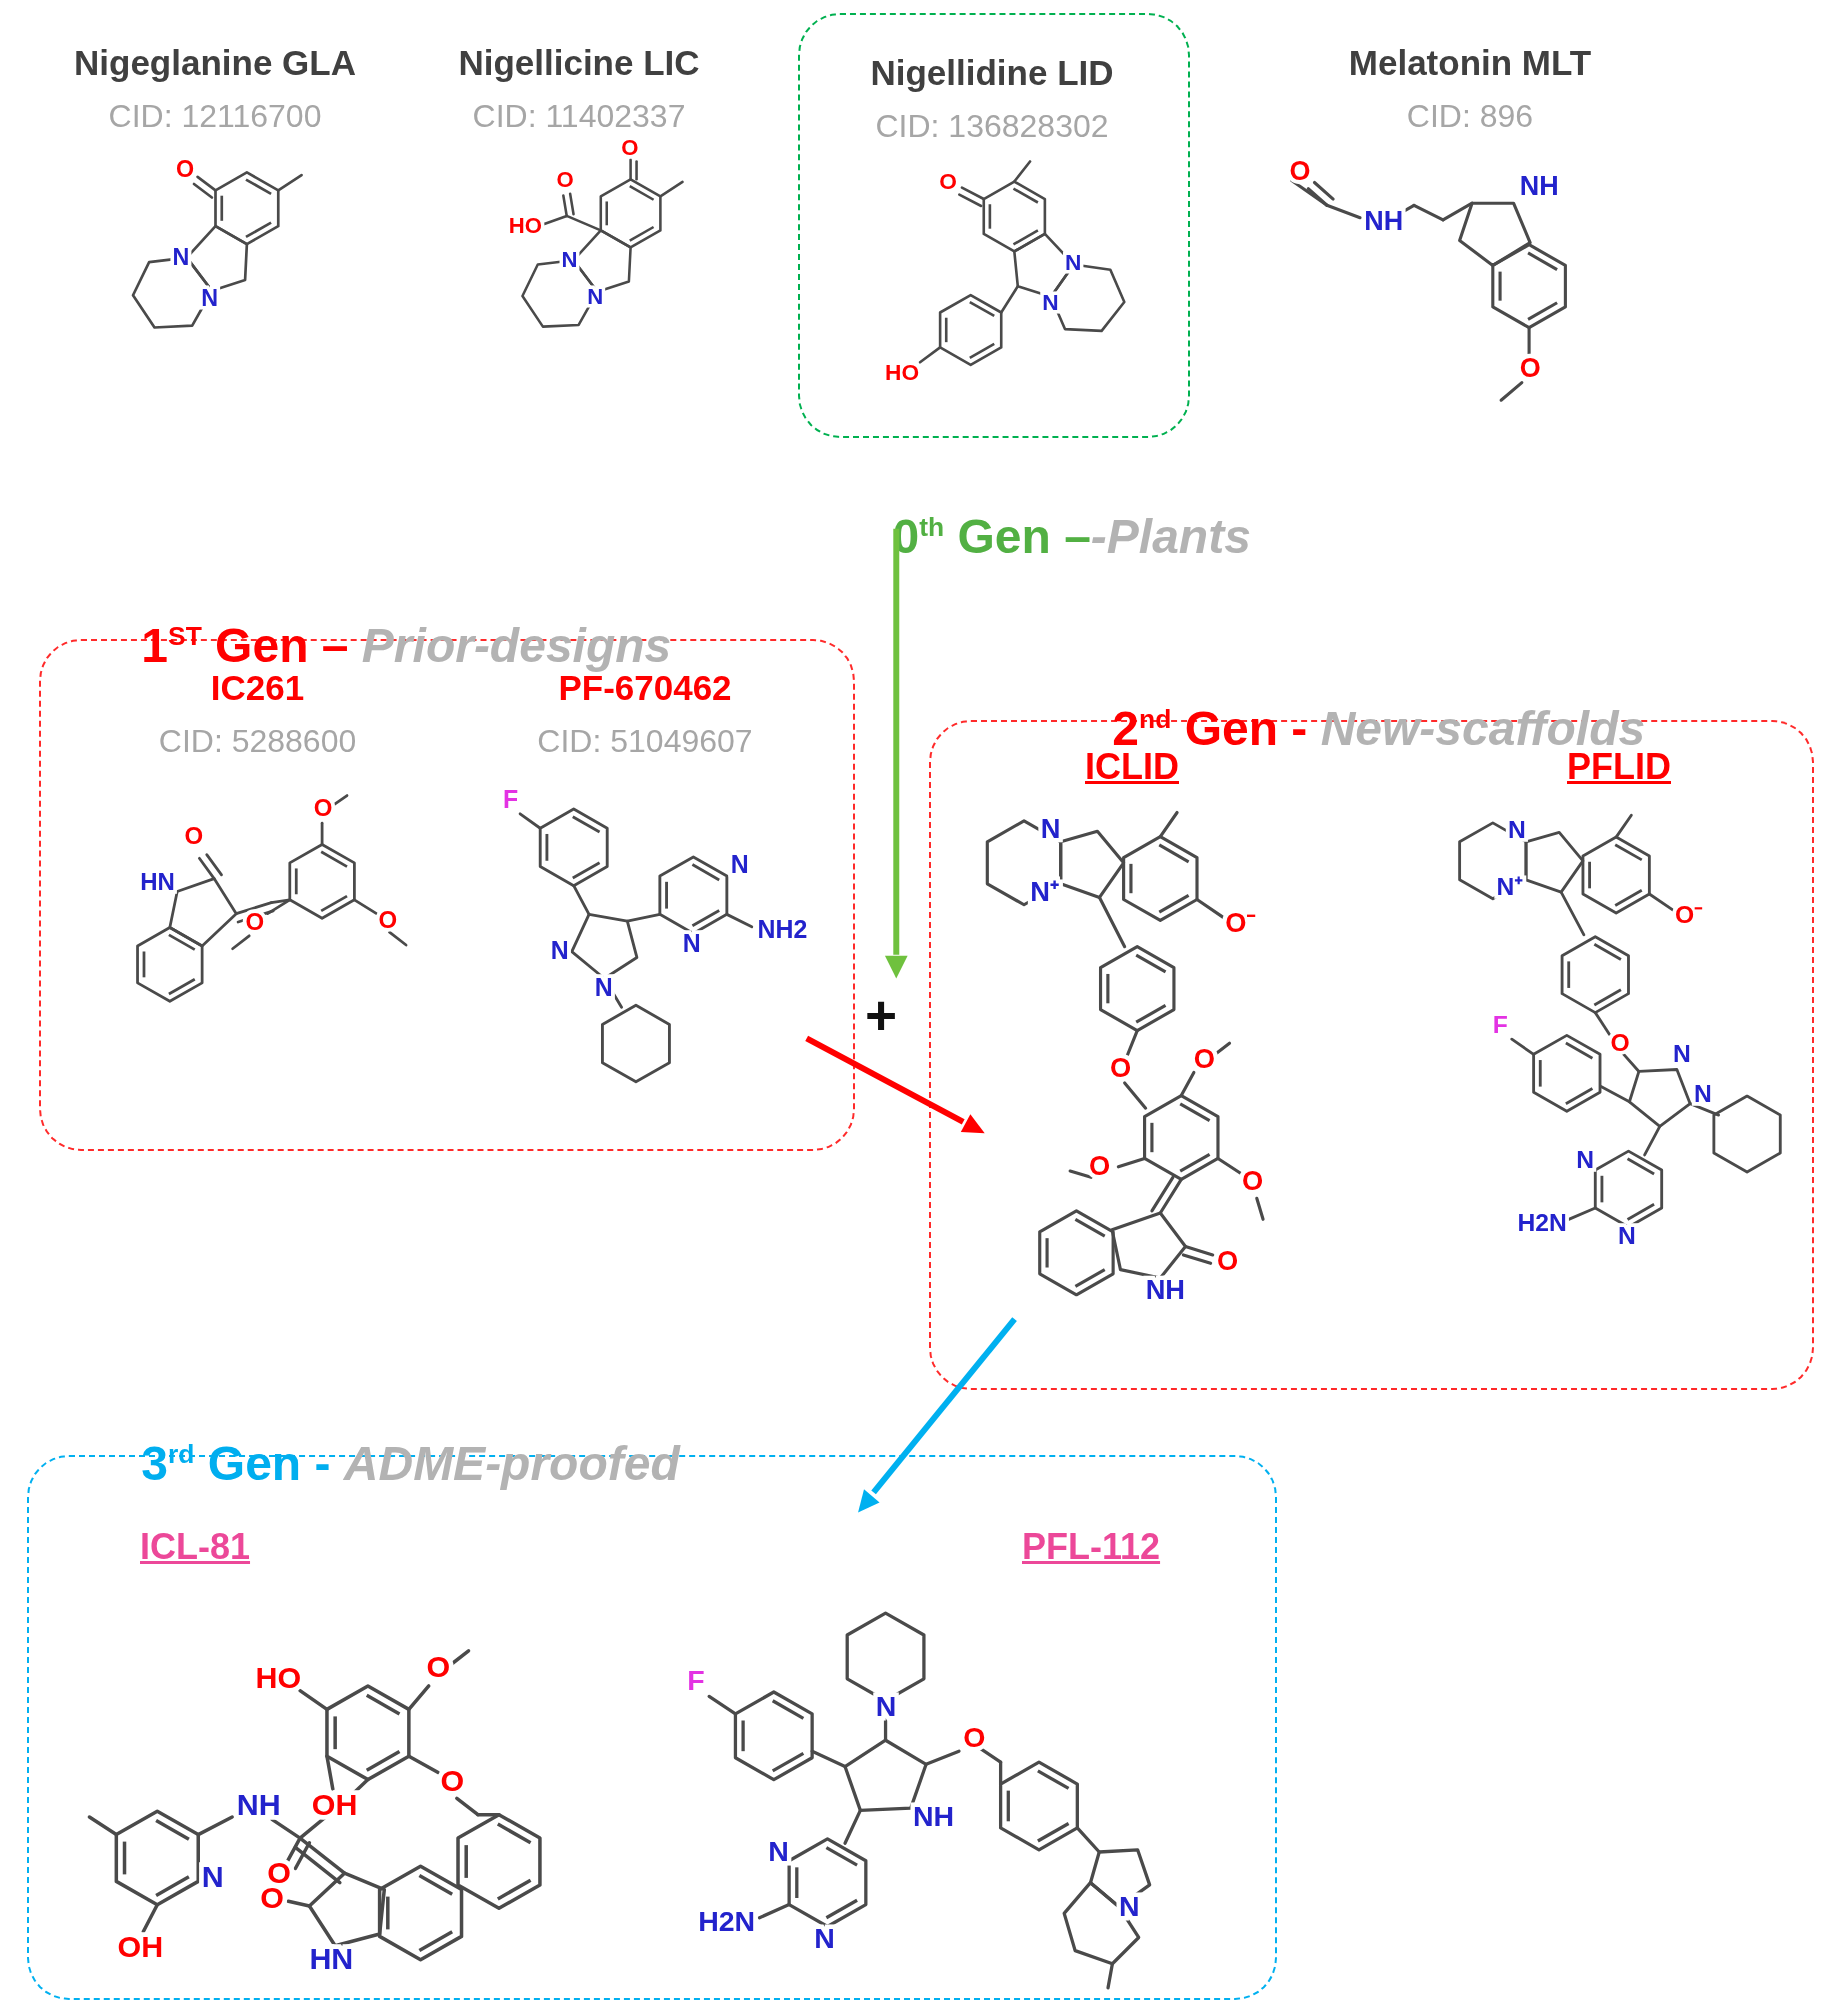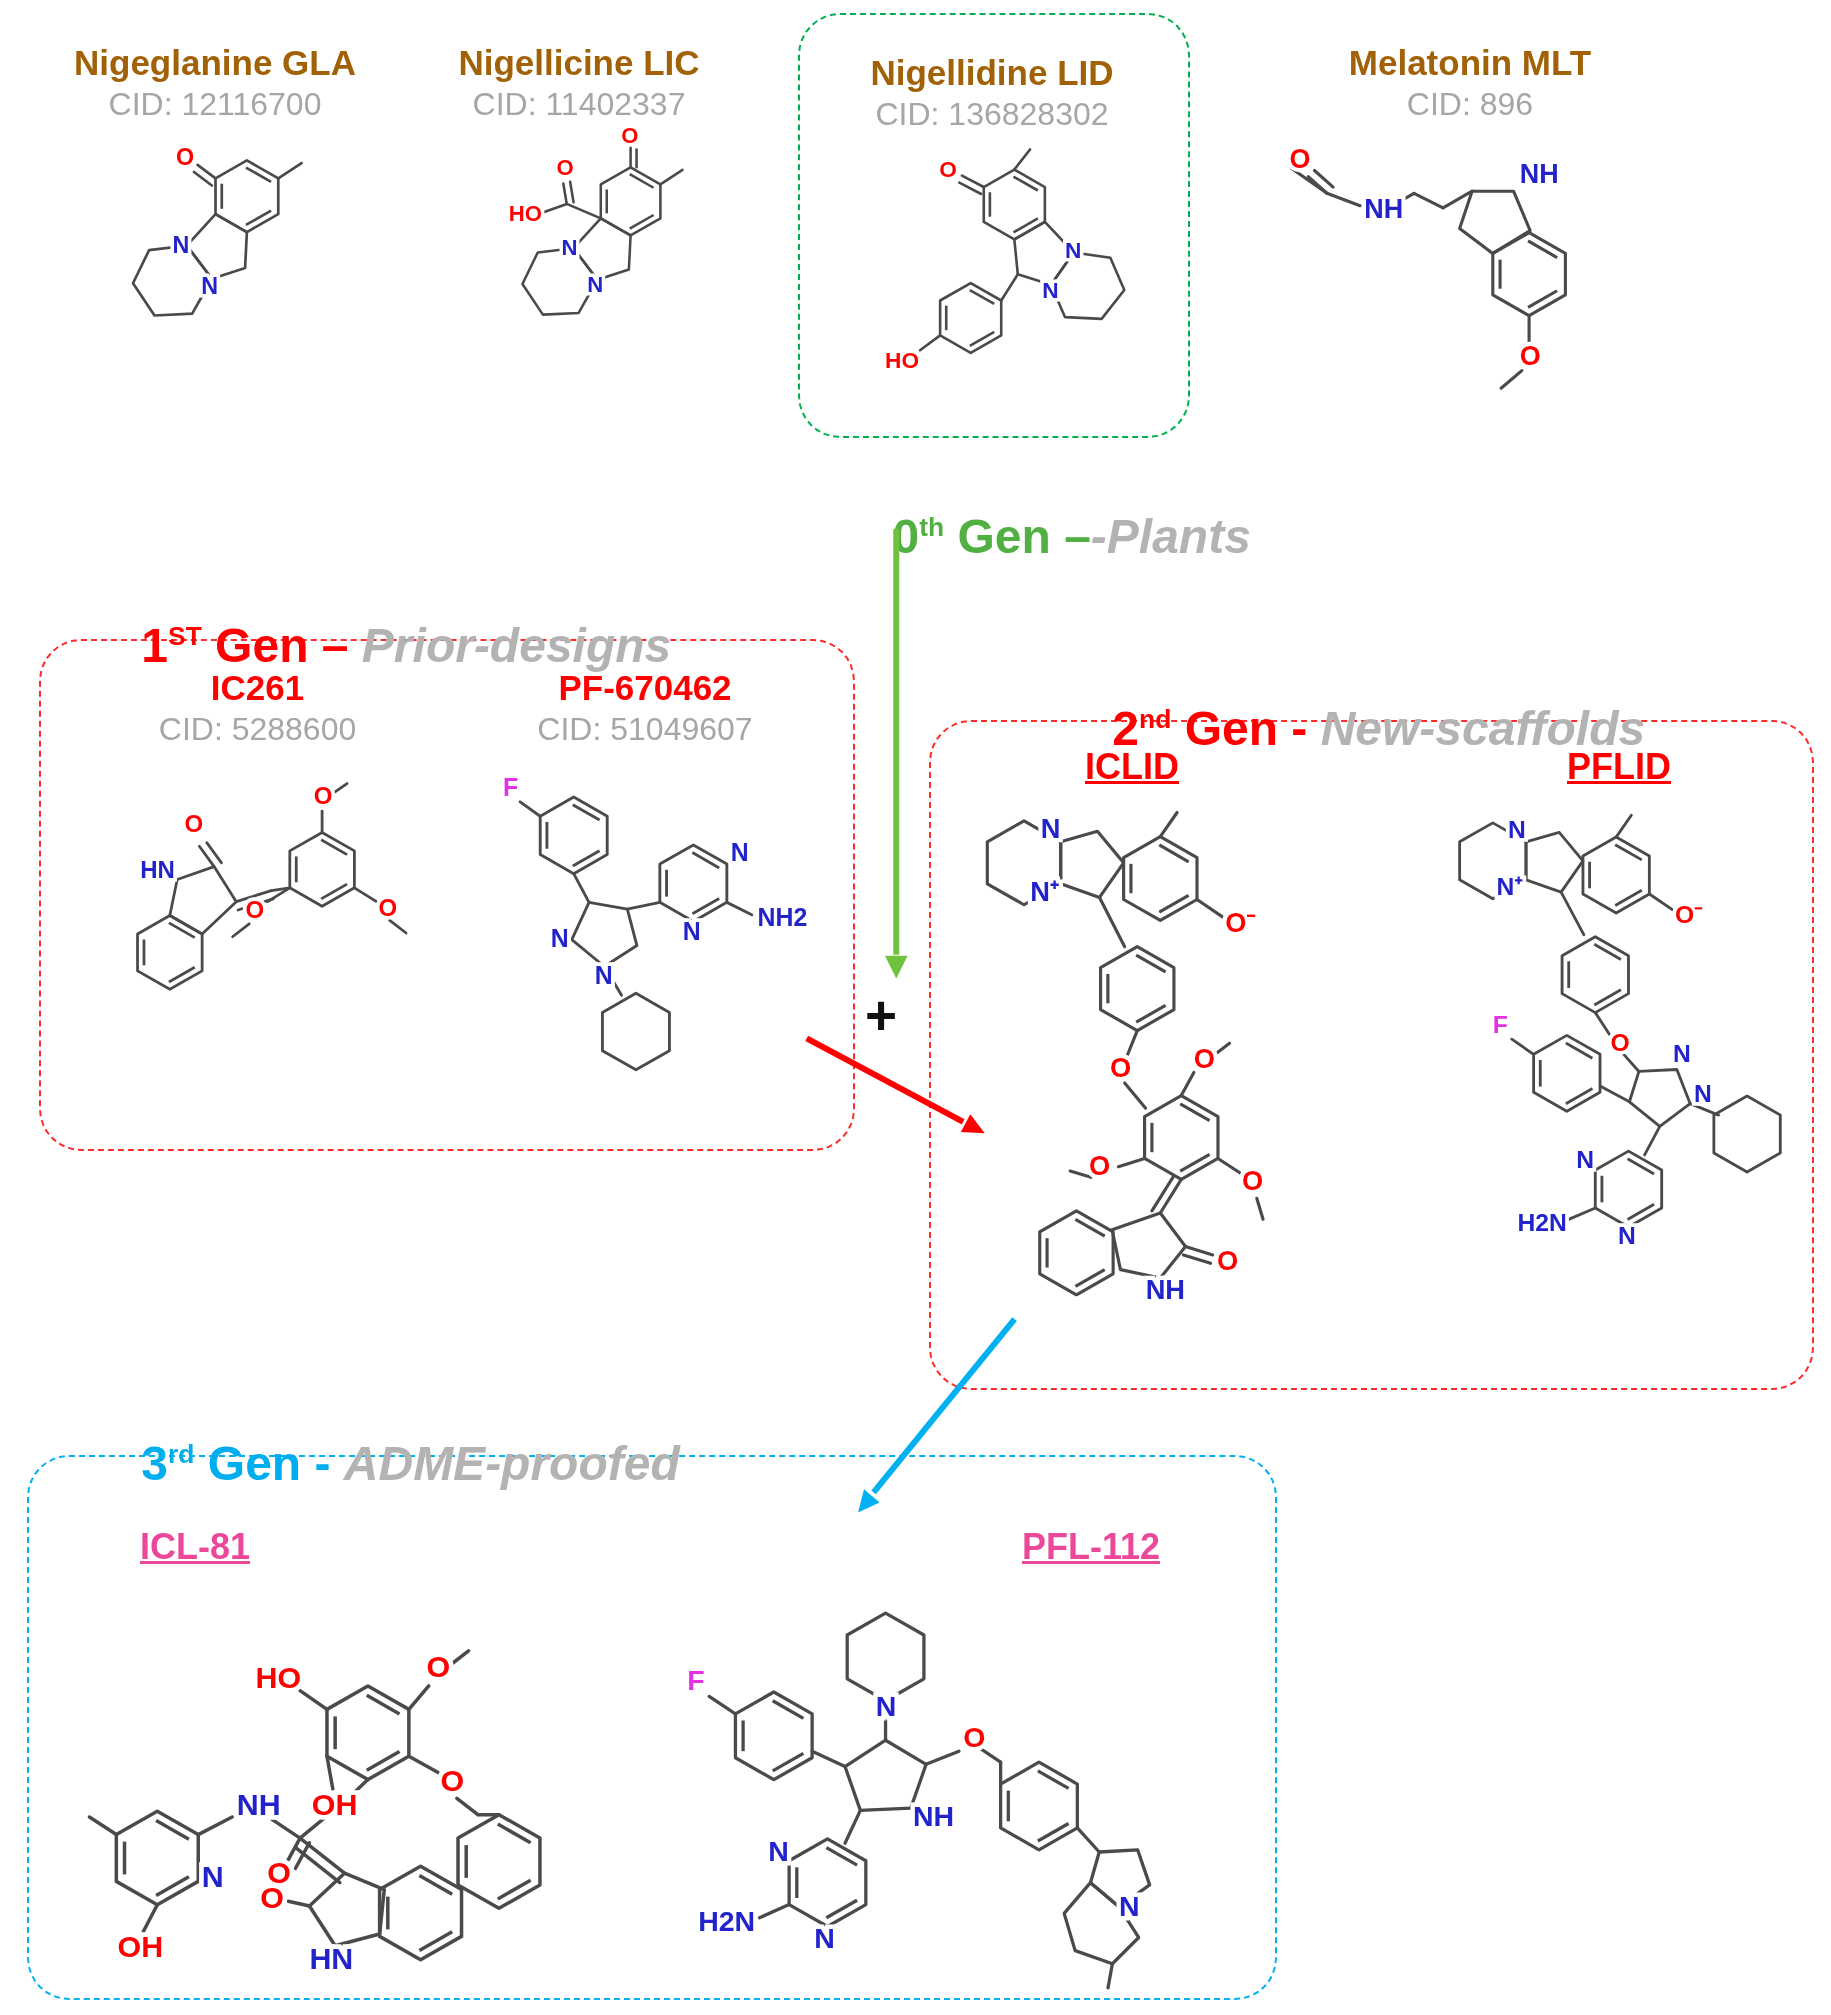--- a/index.html
+++ b/index.html
@@ -1,22 +1,22 @@
 <!DOCTYPE html>
 <html style="font-size:9.6px"><head>
 <meta charset="utf-8">
 <style>
   html,body{margin:0;padding:0;background:#fff;}
   body{width:1832px;height:2015px;position:relative;font-family:"Liberation Sans",sans-serif;overflow:hidden;}
 
   .compound{position:absolute;display:flex;flex-direction:column;align-items:center;}
-  .cname{font-size:35px;font-weight:700;color:#a16207;white-space:pre;}
+  .cname{font-size:35px;font-weight:700;color:#404040;white-space:pre;}
   .cname b{font-weight:900;}
   .cname.red{color:#FF0000;font-weight:800;}
-  .cid{font-size:32px;color:#A6A6A6;margin-top:3px;font-weight:400;}
+  .cid{font-size:32px;color:#A6A6A6;margin-top:15px;font-weight:400;}
   .ctitle{position:absolute;font-size:36px;font-weight:800;text-decoration:underline;}
   .ctitle.blue{color:#ec4899;margin-left:12px;}
   .intitle{font-size:36px;font-weight:800;text-decoration:underline;color:#FF0000;margin-bottom:8.4px;}
 
   .gen-label{position:absolute;font-size:48px;font-weight:700;white-space:pre;}
   .gen-label sup{font-size:55%;}
   .g0{color:#52B043;margin-top:12px;}
   .g1{color:#FF0000;}
   .g2{color:#FF0000;}
   .g3{color:#00AEEF;}

